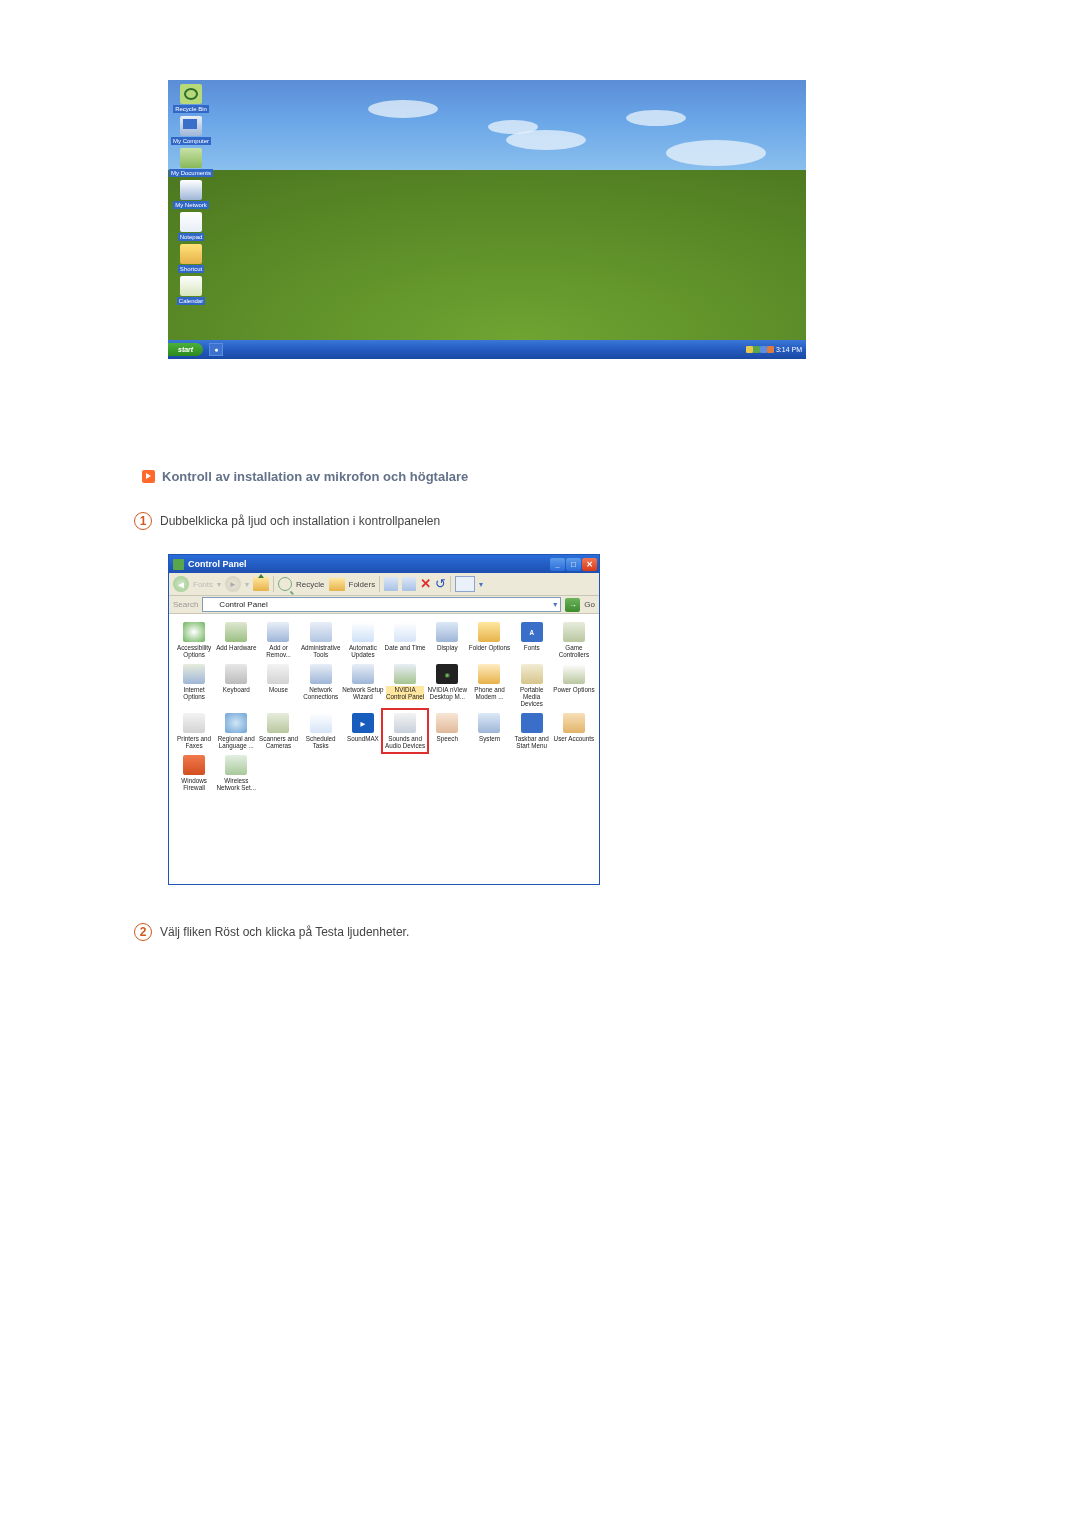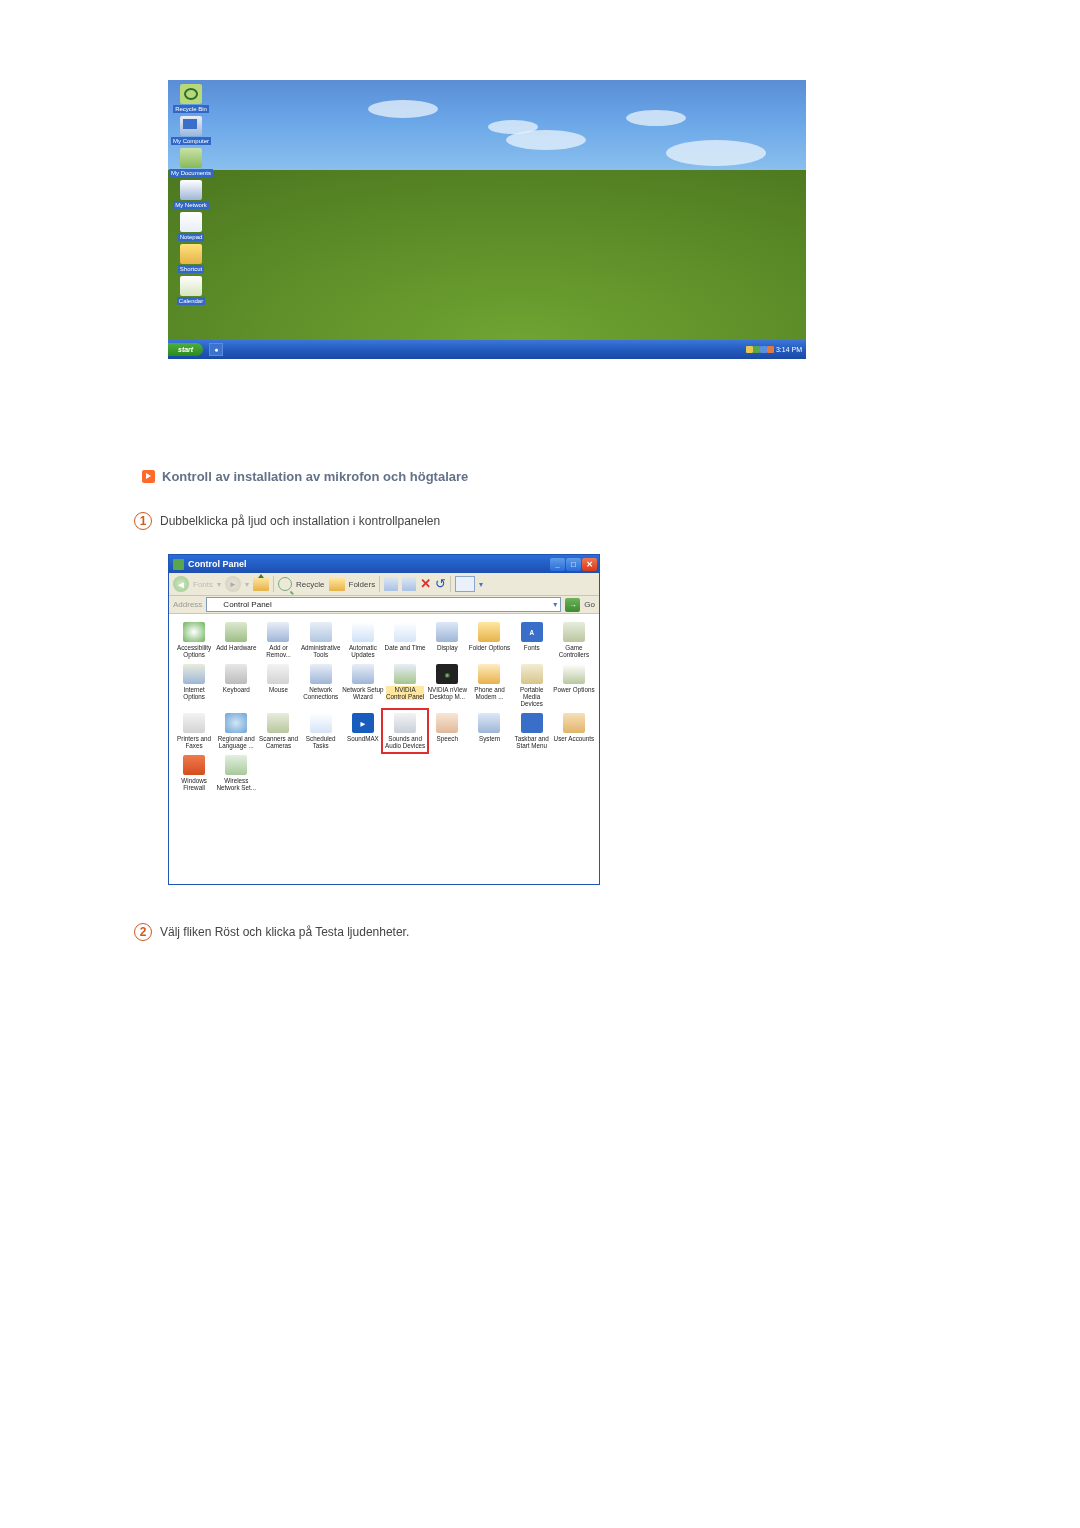--- a/index.html
+++ b/index.html
@@ -289,21 +289,21 @@
       <span class="tb-move"></span>
       <span class="tb-copy"></span>
       <span class="tb-del">✕</span>
       <span class="tb-undo">↺</span>
       <span class="tb-sep"></span>
       <span class="tb-view"></span>
         <span style="color:#4b72c4">▾</span>
     </div>
 
     <div class="cp-addr">
-      <span>Address</span>
+      <span>Search</span>
       <span class="field">
         <span class="icon-cp" style="width:10px;height:10px;"></span>
         <span>Control Panel</span>
         <span class="dd" style="margin-left:auto">▾</span>
       </span>
       <span class="go">→</span>
       <span class="go-after">Go</span>
     </div>
 
     <div class="cp-body">

